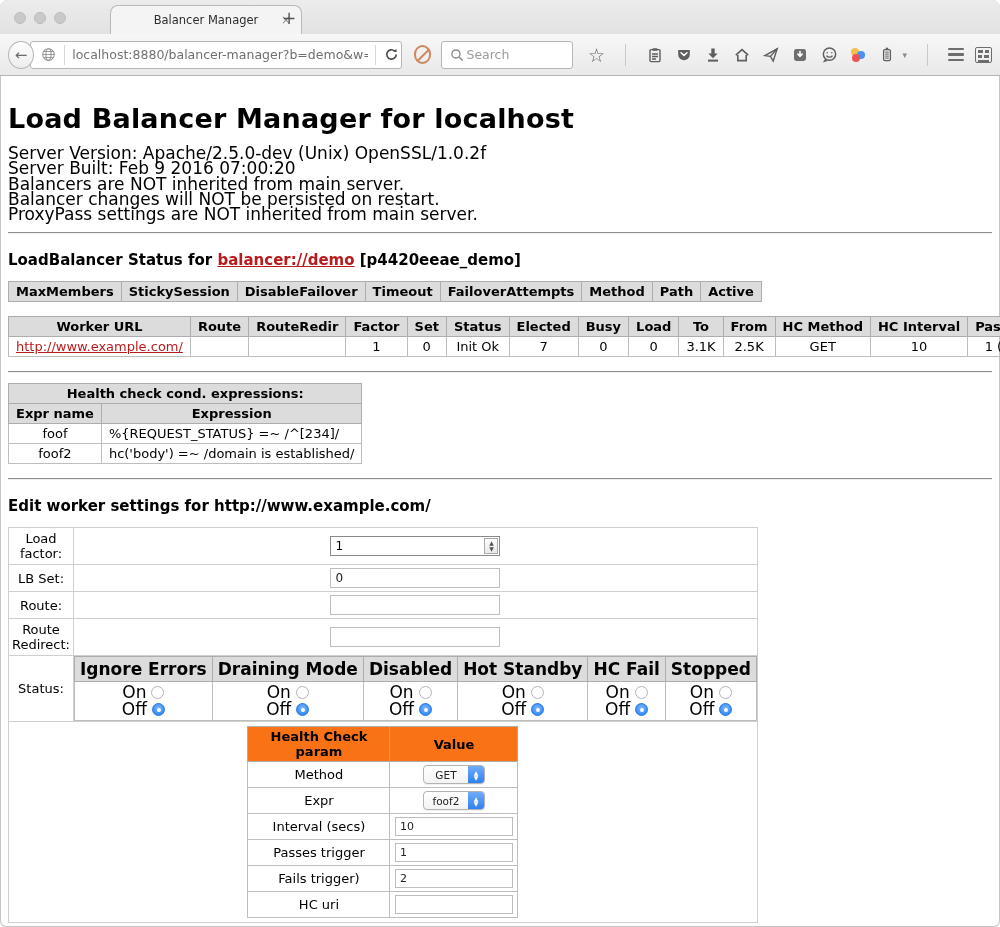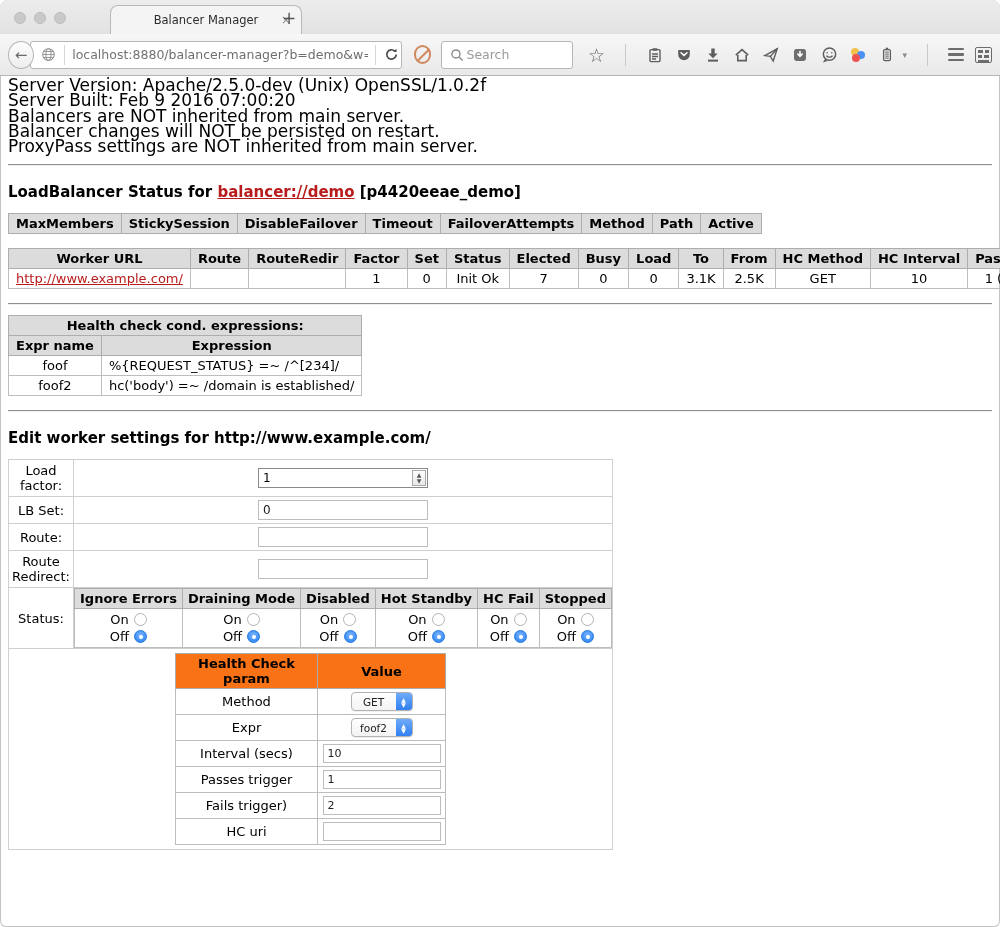--- a/index.html
+++ b/index.html
@@ -72,21 +72,21 @@
   
   table.form { border-collapse:collapse; border:1px solid #9b9b9b; width:564px; font-size:13px; margin-bottom:6px; }
   table.form > tbody > tr > td { border:1px solid #cfcfcf; padding:3px; }
   td.flabel { width:100px; text-align:center; }
   td.fval { text-align:center; }
   .tinput { width:170px; height:20px; border:1px solid #bdbdbd; font-size:12px; padding:1px 4px; font-family:"DejaVu Sans",sans-serif; color:#222; }
   .numwrap { display:inline-flex; width:170px; height:20px; border:1px solid #8a8a8a; background:#fff; align-items:stretch; }
   .numwrap .numval { flex:1; font-size:12px; text-align:left; padding:2px 4px; }
   .spinbox { width:14px; border-left:1px solid #9a9a9a; background:linear-gradient(#fdfdfd,#e8e8e8); display:flex; flex-direction:column; align-items:center; justify-content:center; font-size:6px; color:#555; line-height:6px; margin:1px; border:1px solid #aaa; }
 
-  table.status { border-collapse:collapse; width:100%; font-size:13px; }
+  table.status { border-collapse:collapse; width:100%; font-size:17px; }
   table.status th { background:#dcdcdc; border:1px solid #adadad; padding:2px 5px; white-space:nowrap; }
   table.status td { border:1px solid #bdbdbd; padding:2px 4px; text-align:center; }
   .radio-line { display:flex; align-items:center; justify-content:center; gap:5px; line-height:17px; }
   .radio { display:inline-block; width:13px; height:13px; border-radius:50%; border:1px solid #b3b3b3; background:#fff; }
   .radio.checked { background:radial-gradient(circle at 50% 38%, #7db6fb, #1f7bf5); border-color:#2a7de0; position:relative; }
   .radio.checked::after { content:""; position:absolute; left:4px; top:4px; width:4px; height:4px; border-radius:50%; background:#fff; }
   .radio.checked { position:relative; }
 
   table.hcparam { border-collapse:collapse; border:1px solid #9b9b9b; margin:1px auto; font-size:13px; }
   table.hcparam th { background:#f97316; border:1px solid #adadad; padding:2px 10px; }
@@ -212,20 +212,21 @@
       <span class="menu-icon">
           <i></i>
           <i></i>
           <i></i>
         </span>
       <span class="grid-icon"></span>
     </div>
   </div>
 
   <div class="content">
+    <h1 class="pagetitle">Load Balancer Manager for localhost</h1>
 
     <div>
       <div class="info-line">Server Version: Apache/2.5.0-dev (Unix) OpenSSL/1.0.2f</div>
       <div class="info-line">Server Built: Feb 9 2016 07:00:20</div>
       <div class="info-line">Balancers are NOT inherited from main server.</div>
       <div class="info-line">Balancer changes will NOT be persisted on restart.</div>
       <div class="info-line">ProxyPass settings are NOT inherited from main server.</div>
     </div>
 
     <hr class="rule">

